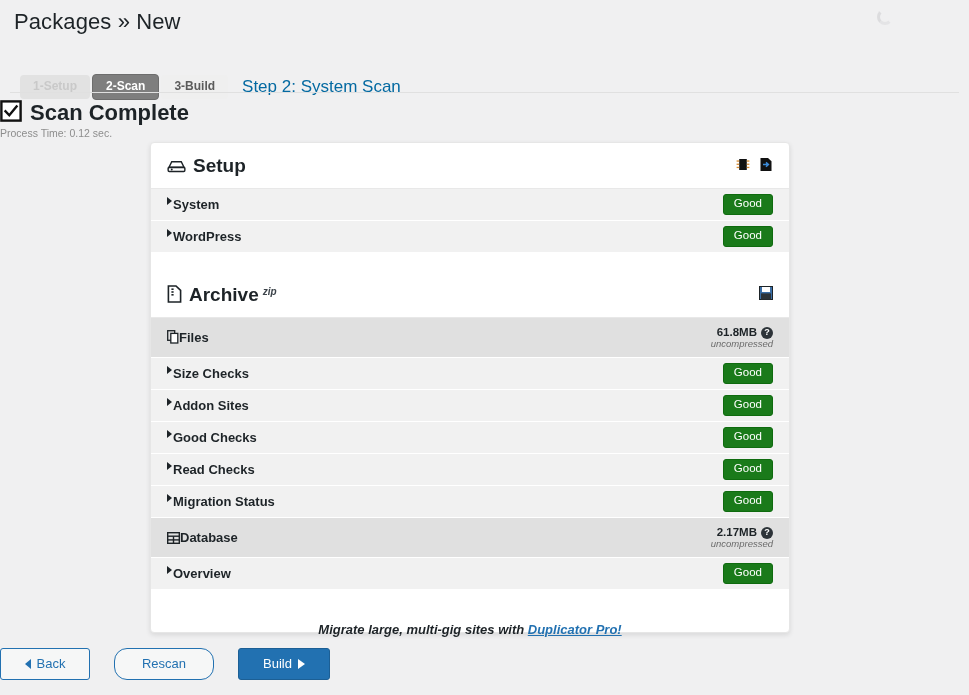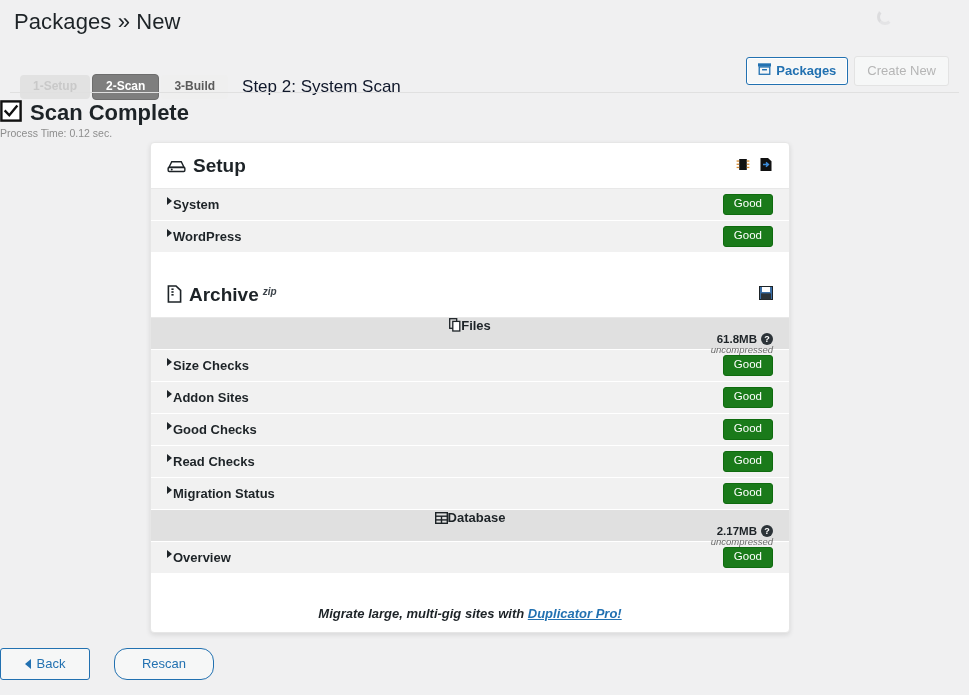--- a/index.html
+++ b/index.html
@@ -49,21 +49,21 @@
     border-radius: 4px;
     line-height: 1.1;
     white-space: nowrap;
   }
   .step.done { background: #e2e2e2; color: #c9c9c9; }
   .step.active { background: #7e7e7e; color: #ffffff; border: 1px solid #6d6d6d; }
   .step.todo { background: #efefef; color: #5b5b5b; }
   .step-title {
     margin-left: 12px;
     font-size: 17px;
-    color: #0f172a;
+    color: #0369a1;
     font-weight: 400;
     text-align: right;
   }
   .topright {
     position: absolute; right: 20px; top: -2px;
     display: flex; align-items: center; gap: 0;
   }
   .btn-pkg {
     display: flex; align-items: center; gap: 5px;
     border: 1px solid #2271b1;
@@ -132,21 +132,21 @@
 
   
   .row {
     display: flex; align-items: center;
     height: 32px;
     padding: 0 16px;
     border-bottom: 1px solid #ffffff;
     background: #f1f1f1;
   }
   .row.sub { background: #f1f1f1; }
-  .row.group { background: #e0e0e0; height: 32px; flex-direction: column; }
+  .row.group { background: #e0e0e0; height: 40px; }
   .row-label {
     font-size: 13px; font-weight: bold; color: #1d2327;
     display: flex; align-items: flex-start; 
   }
   .caret {
     width: 0; height: 0;
     border-left: 5px solid #1d2327;
     border-top: 4px solid transparent;
     border-bottom: 4px solid transparent;
     margin-right: 1px;
@@ -225,33 +225,20 @@
 <div class="spinner-ghost"></div>
 
 <div class="stepbar">
   <div class="steps">
     <div class="step done">1-Setup</div>
     <div class="step active">2-Scan</div>
     <div class="step todo">3-Build</div>
     <div class="step-title">Step 2: System Scan</div>
   </div>
 
-  <div class="topright">
-    <div class="btn-pkg">
-      <span class="ico">
-        <svg width="13" height="12" viewBox="0 0 16 14">
-          <rect x="0" y="0" width="16" height="4" fill="#2271b1"></rect>
-          <rect x="1.5" y="4.5" width="13" height="9" fill="none" stroke="#2271b1" stroke-width="1.6"></rect>
-          <rect x="5" y="7" width="6" height="1.8" fill="#2271b1"></rect>
-        </svg>
-      </span>
-      <span>Packages</span>
-    </div>
-    <div class="btn-createnew">Create New</div>
-  </div>
 </div>
 <div class="hr-top"></div>
 
 <div class="scan-status">
   <div class="scan-line">
     <span>
       <svg width="22" height="22" viewBox="0 0 22 22">
         <rect x="1.4" y="1.4" width="19.2" height="19.2" fill="#fff" stroke="#111" stroke-width="2.4"></rect>
         <path d="M5.5 11.2 L9.3 15.3 L16.6 6.4" fill="none" stroke="#111" stroke-width="2.4" stroke-linecap="square"></path>
       </svg>
@@ -453,13 +440,17 @@
 </div>
 
 <div class="footer">
   <div class="fbtn secondary w-back">
     <span class="tri-left"></span>
     <span>Back</span>
   </div>
   <div class="fbtn secondary w-rescan">
     <span>Rescan</span>
   </div>
+  <div class="fbtn primary w-build">
+    <span>Build</span>
+    <span class="tri-right"></span>
+  </div>
 </div>
 
 </body></html>

